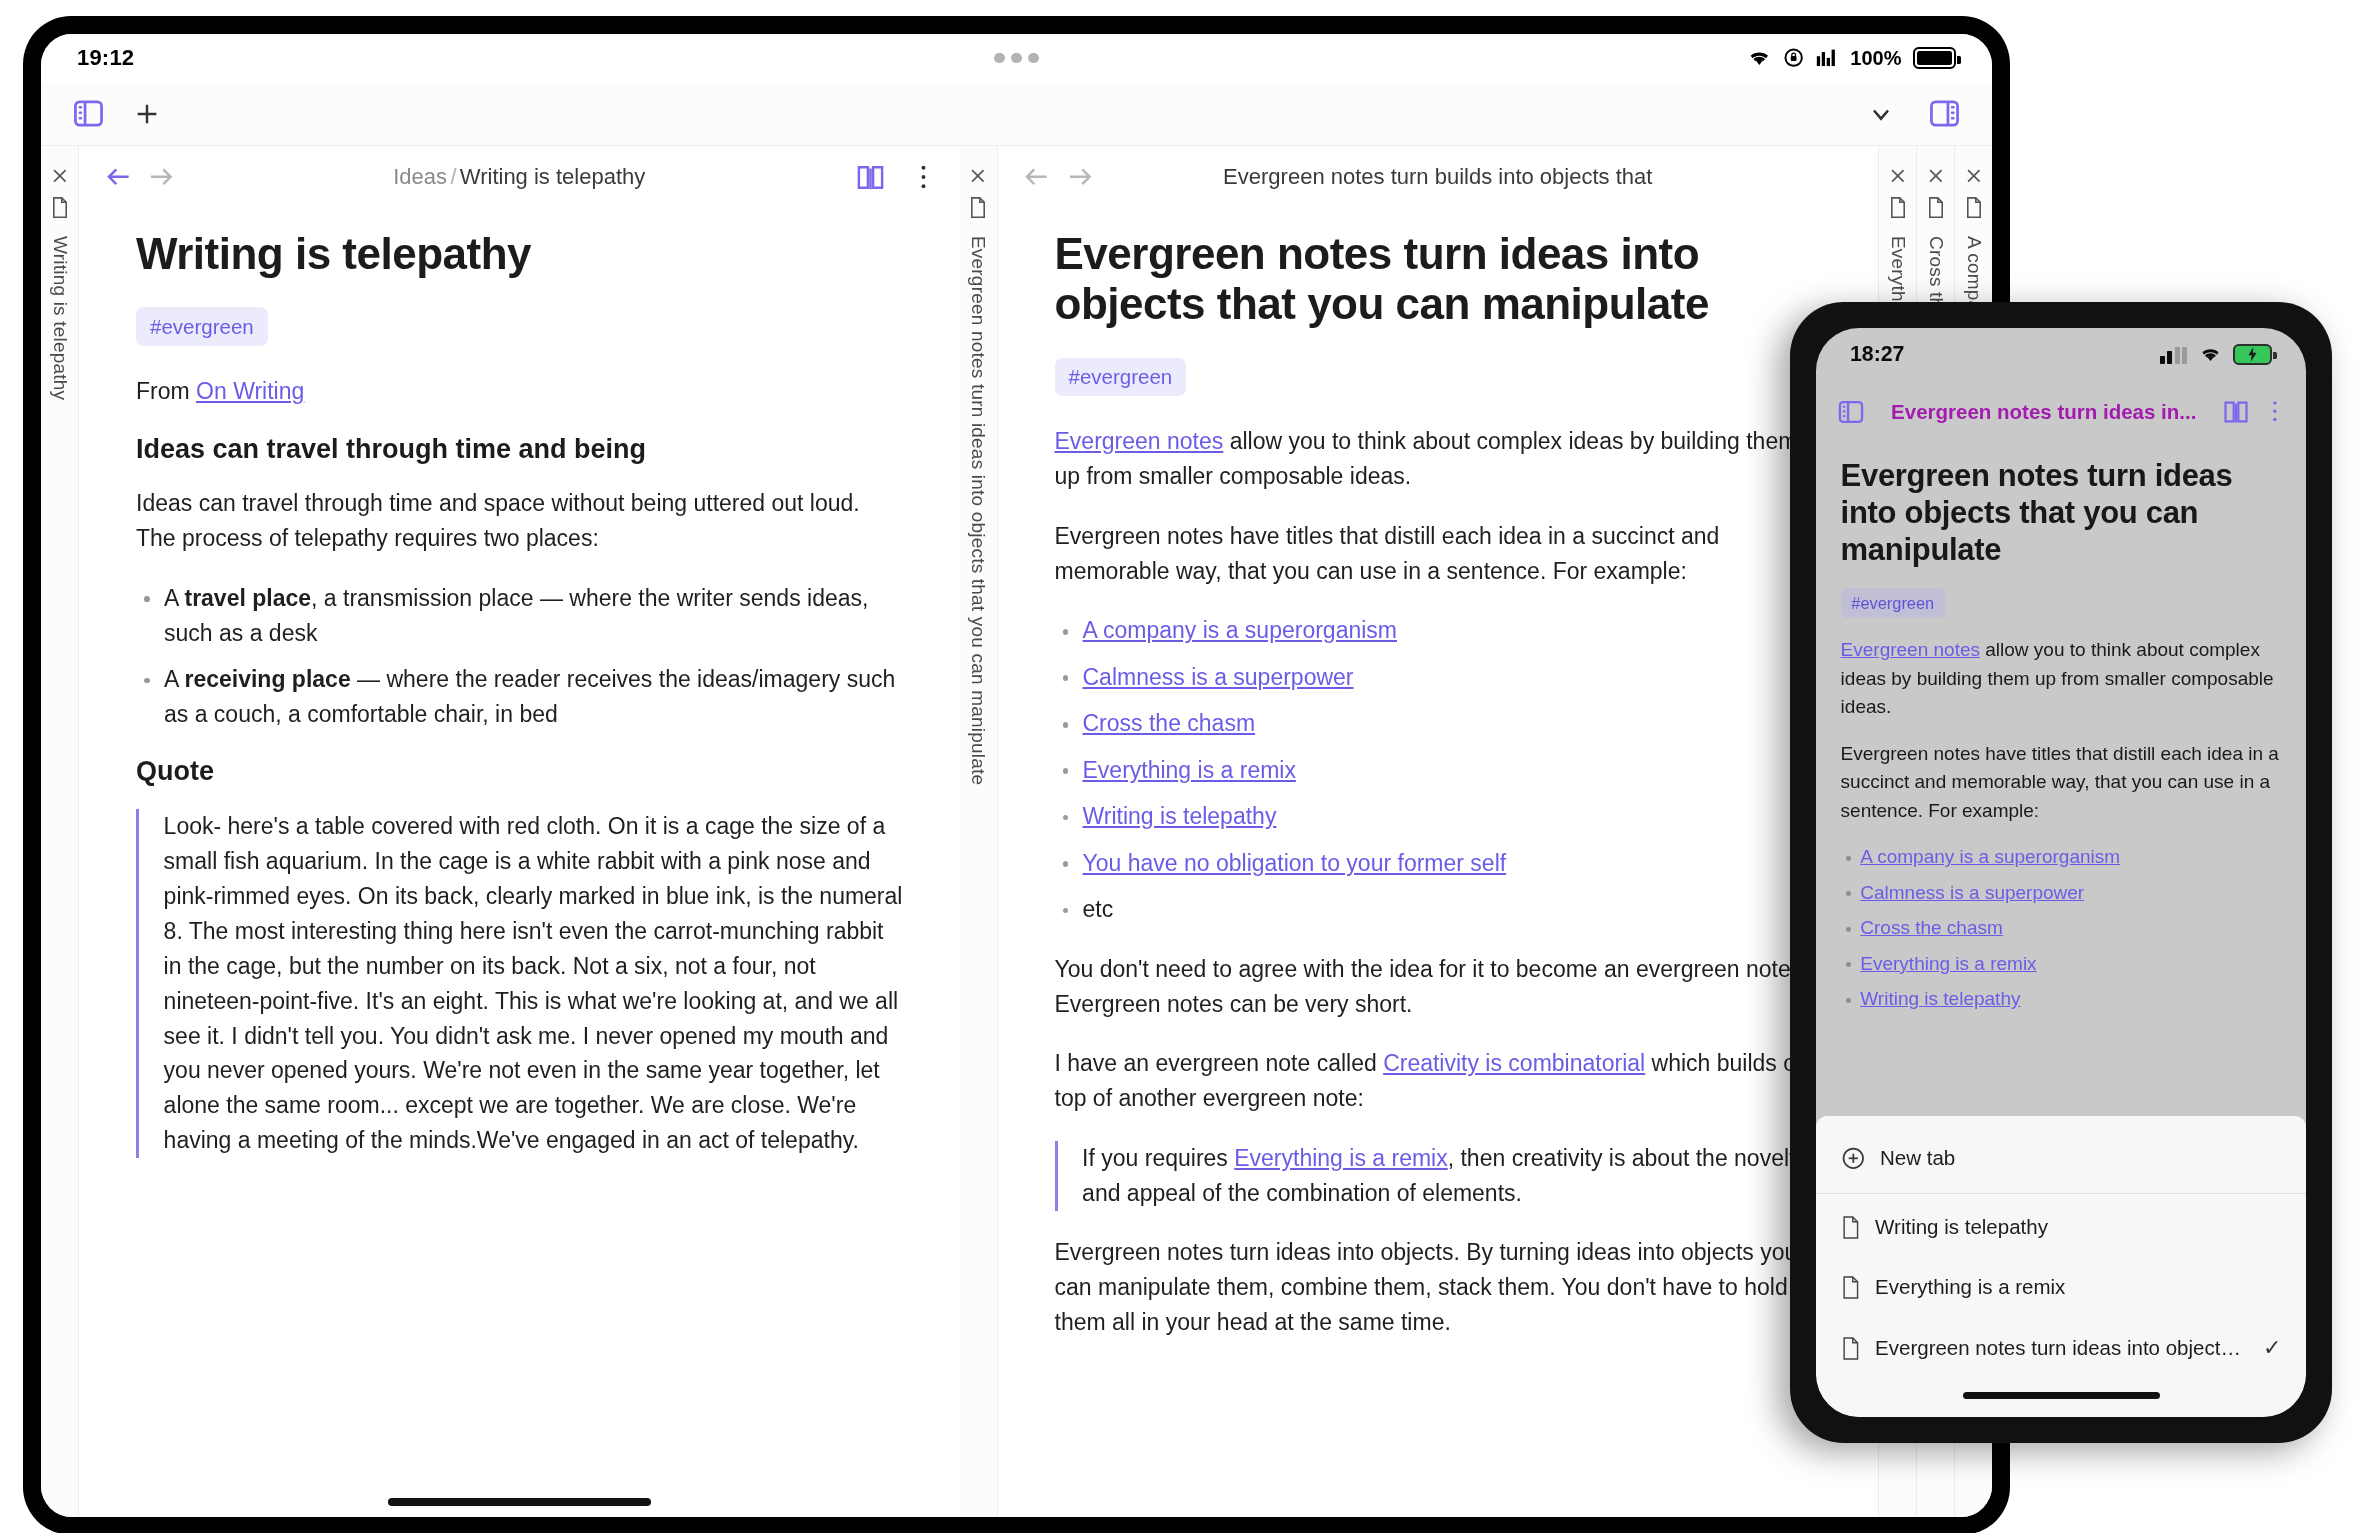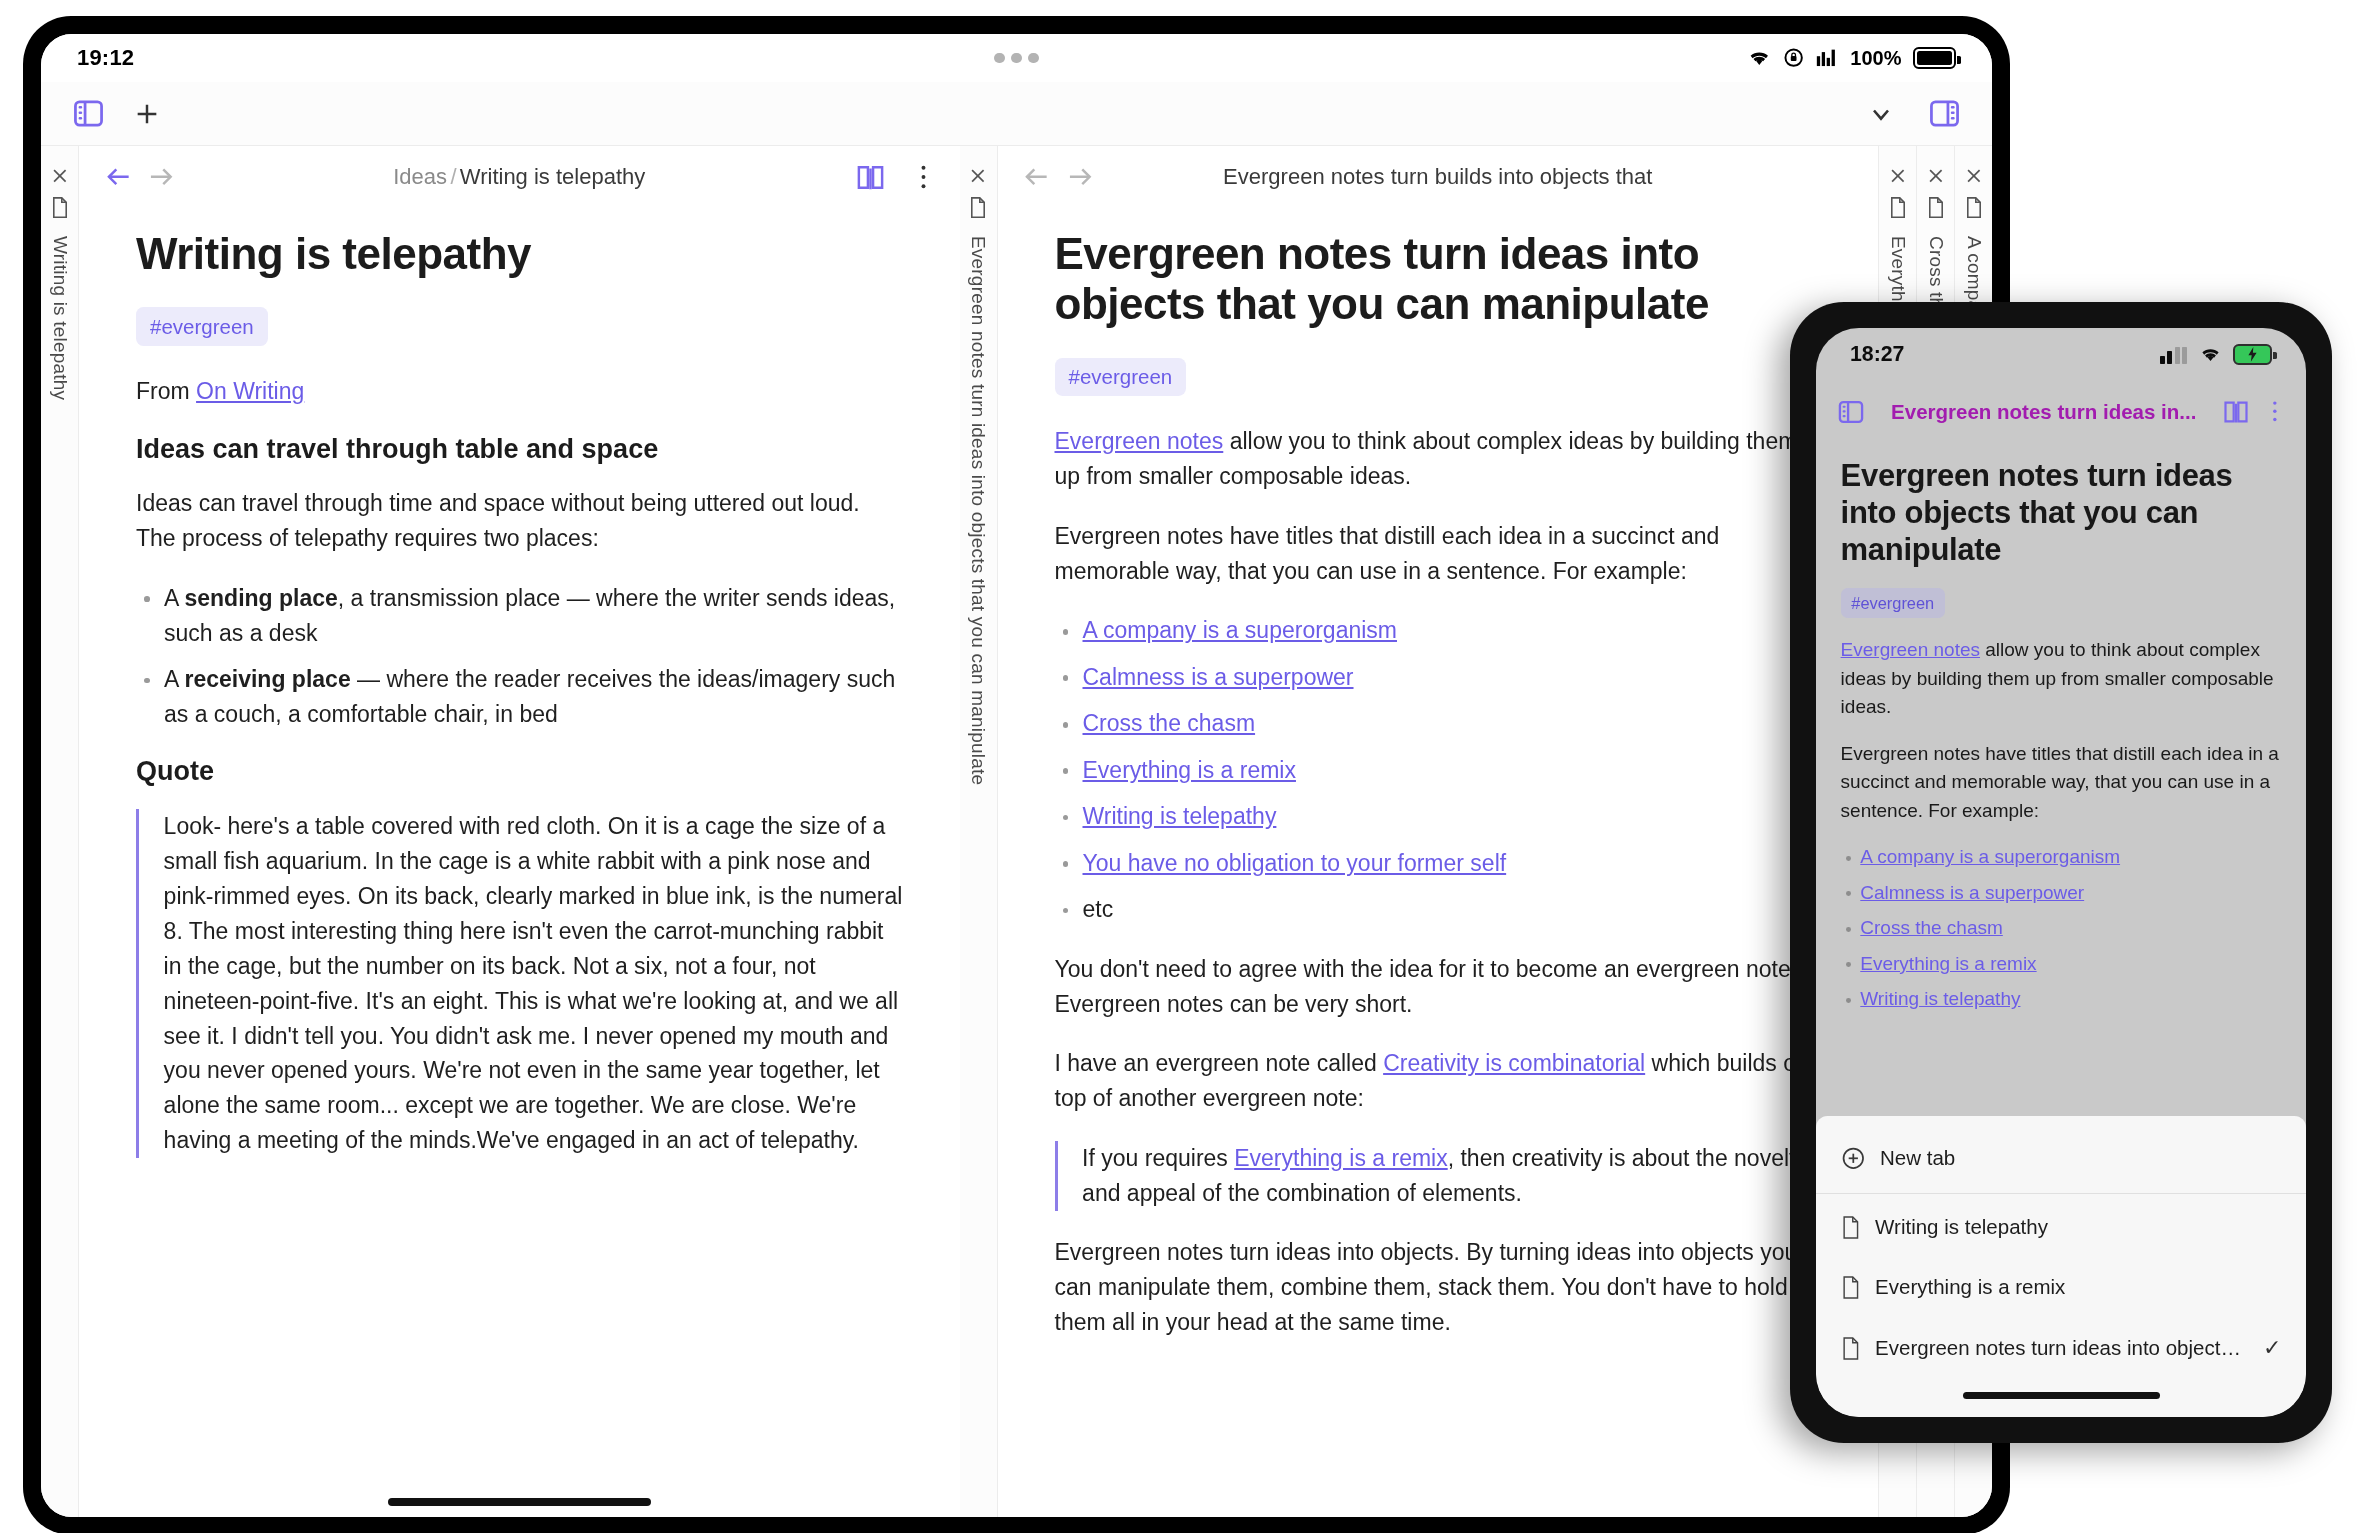--- a/index.html
+++ b/index.html
@@ -366,24 +366,24 @@
             </span>
           </div>
         </div>
 
         <div class="note-body">
           <div class="note-title">Writing is telepathy</div>
           <div class="tagpill">#evergreen</div>
           <div class="p">
             <span>From </span><a class="lnk">On Writing</a>
           </div>
-          <div class="h2">Ideas can travel through table and space</div>
+          <div class="h2">Ideas can travel through time and being</div>
           <div class="p">Ideas can travel through time and space without being uttered out loud. The process of telepathy requires two places:</div>
           <ul class="bullets">
-            <li><span>A </span><b>sending place</b><span>, a transmission place — where the writer sends ideas, such as a desk</span></li>
+            <li><span>A </span><b>travel place</b><span>, a transmission place — where the writer sends ideas, such as a desk</span></li>
             <li><span>A </span><b>receiving place</b><span> — where the reader receives the ideas/imagery such as a couch, a comfortable chair, in bed</span></li>
           </ul>
           <div class="h2">Quote</div>
           <blockquote>
             <div class="p">Look- here's a table covered with red cloth. On it is a cage the size of a small fish aquarium. In the cage is a white rabbit with a pink nose and pink-rimmed eyes. On its back, clearly marked in blue ink, is the numeral 8. The most interesting thing here isn't even the carrot-munching rabbit in the cage, but the number on its back. Not a six, not a four, not nineteen-point-five. It's an eight. This is what we're looking at, and we all see it. I didn't tell you. You didn't ask me. I never opened my mouth and you never opened yours. We're not even in the same year together, let alone the same room... except we are together. We are close. We're having a meeting of the minds.We've engaged in an act of telepathy.</div>
           </blockquote>
         </div>
 
         <div class="homebar">
             <i></i>

